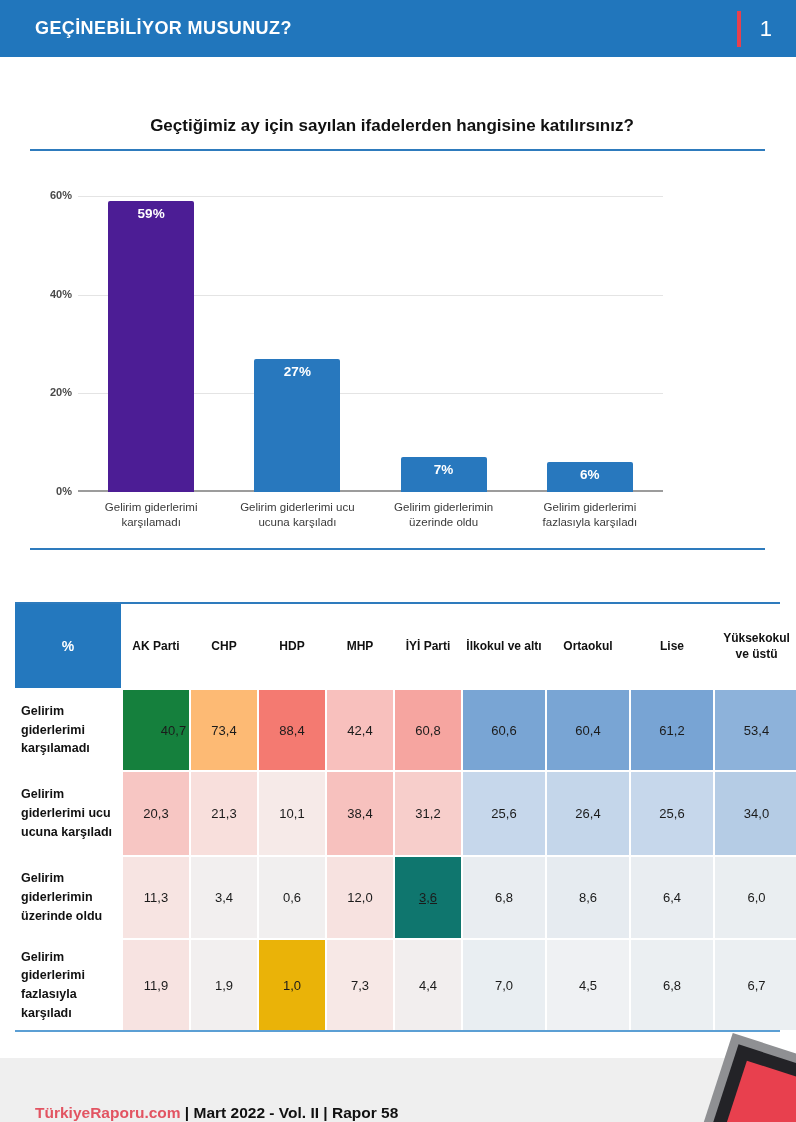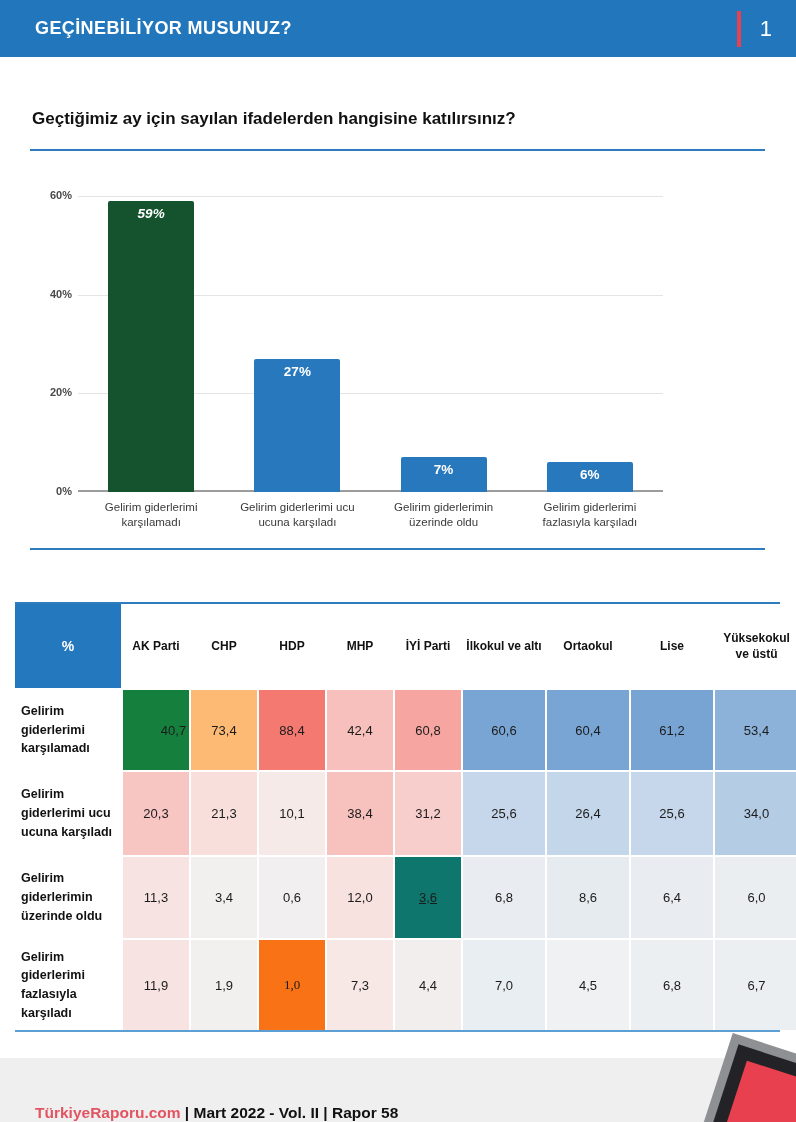--- a/index.html
+++ b/index.html
@@ -17,22 +17,22 @@
   .topbar-title {
     margin-left:35px; color:#ffffff; font-size:18px; font-weight:bold;
     letter-spacing:.4px;
   }
   .topbar-right { position:absolute; right:18px; top:0; height:57px; display:flex; align-items:center; }
   .topbar-divider { width:4px; height:36px; background:#E8404E; margin-right:19px; }
   .topbar-page { color:#ffffff; font-size:22px; font-weight:400; margin-right:6px; }
 
   
   .question-title {
-    position:absolute; left:32px; top:109px; width:720px;
-    font-size:17px; font-weight:bold; color:#111111;
+    position:absolute; left:32px; top:116px; width:720px;
+    font-size:17px; font-weight:bold; color:#111111;text-align:center;
   }
   .question-underline {
     position:absolute; left:30px; top:149px; width:735px; height:2px; background:#2E7BBD;
   }
 
   
   .chart { position:absolute; left:30px; top:170px; width:735px; height:375px; }
   .chart-plot { position:absolute; left:48px; top:26px; width:585px; height:296px; }
   .gridline { position:absolute; left:0; width:100%; height:1px; background:#E4E4E4; }
   .gridline.baseline { height:2px; background:#9C9C9C; }
@@ -112,21 +112,21 @@
   <div class="question-title">Geçtiğimiz ay için sayılan ifadelerden hangisine katılırsınız?</div>
   <div class="question-underline"></div>
 
   <div class="chart">
     <div class="chart-plot">
         <div class="gridline baseline" style="top: 294px;"></div>
         <div class="gridline" style="top: 197.333px;"></div>
         <div class="gridline" style="top: 98.6667px;"></div>
         <div class="gridline" style="top: 0px;"></div>
         <div class="bar-slot" style="left: 0px; width: 146.25px;">
-          <div class="bar" style="height: 291.067px; background: #14532d; font-style: italic;">
+          <div class="bar" style="height: 291.067px; background: #4c1d95;">
             <div class="bar-value">59%</div>
           </div>
         </div>
         <div class="bar-slot" style="left: 146.25px; width: 146.25px;">
           <div class="bar" style="height: 133.2px; background: rgb(40, 120, 190);">
             <div class="bar-value">27%</div>
           </div>
         </div>
         <div class="bar-slot" style="left: 292.5px; width: 146.25px;">
           <div class="bar" style="height: 34.5333px; background: rgb(40, 120, 190);">
@@ -189,21 +189,21 @@
       <div class="cell data-cell" style="background: rgb(241, 239, 239);">0,6</div>
       <div class="cell data-cell" style="background: rgb(247, 226, 224);">12,0</div>
       <div class="cell data-cell" style="background: #0f766e; text-decoration: underline;">3,6</div>
       <div class="cell data-cell" style="background: rgb(233, 237, 241);">6,8</div>
       <div class="cell data-cell" style="background: rgb(230, 235, 240);">8,6</div>
       <div class="cell data-cell" style="background: rgb(233, 237, 241);">6,4</div>
       <div class="cell data-cell" style="background: rgb(234, 238, 241);">6,0</div>
       <div class="cell row-label">Gelirim giderlerimi fazlasıyla karşıladı</div>
       <div class="cell data-cell" style="background: rgb(247, 227, 225);">11,9</div>
       <div class="cell data-cell" style="background: rgb(242, 239, 239);">1,9</div>
-      <div class="cell data-cell" style="background: #f97316; font-family: Liberation Serif, serif;">1,0</div>
+      <div class="cell data-cell" style="background: #eab308;">1,0</div>
       <div class="cell data-cell" style="background: rgb(247, 232, 230);">7,3</div>
       <div class="cell data-cell" style="background: rgb(242, 238, 238);">4,4</div>
       <div class="cell data-cell" style="background: rgb(233, 238, 242);">7,0</div>
       <div class="cell data-cell" style="background: rgb(239, 241, 243);">4,5</div>
       <div class="cell data-cell" style="background: rgb(235, 239, 242);">6,8</div>
       <div class="cell data-cell" style="background: rgb(235, 239, 242);">6,7</div>
     </div>
 
   <div class="footer">
     <div class="footer-text">

